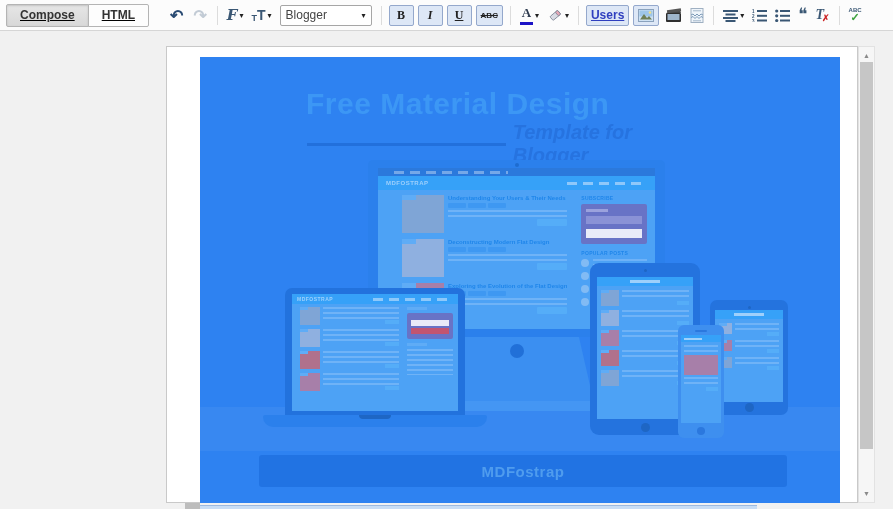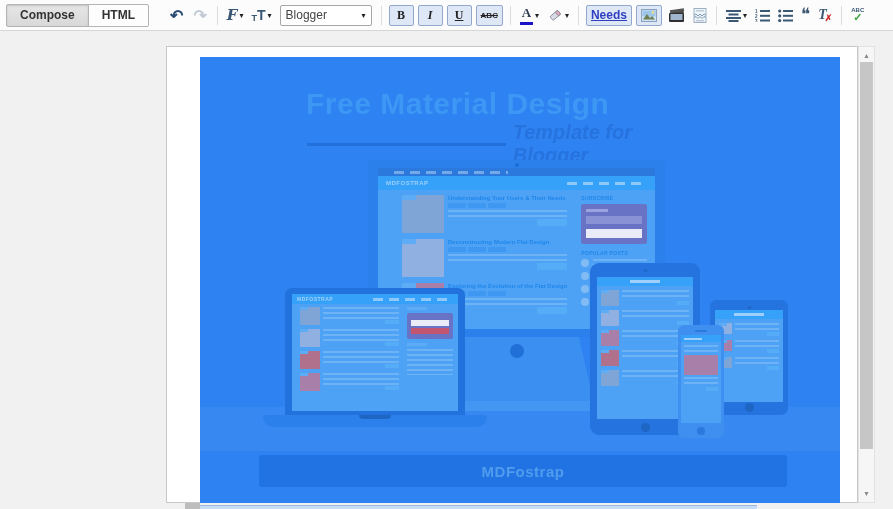--- a/index.html
+++ b/index.html
@@ -3,21 +3,21 @@
 <meta charset="utf-8">
 <style>
   * { box-sizing: border-box; margin: 0; padding: 0; }
   html,body { width:893px; height:509px; overflow:hidden;
     font-family:"Liberation Sans", sans-serif; background:#f1f1f1; }
 
   
   .toolbar { position:absolute; left:0; top:0; width:893px; height:31px;
     background:#fcfcfc; border-bottom:1px solid #d6d6d6;
     display:flex; align-items:center; padding:0 6px; white-space:nowrap; }
-  .tabs { display:flex; margin-right:16px; }
+  .tabs { display:flex; margin-right:16px;text-decoration:underline; }
   .tab { height:23px; padding:0 13px; font:bold 12px "Liberation Sans",sans-serif;
     color:#333; background:#fdfdfd; border:1px solid #b4b4b4; cursor:pointer; }
   .tab:first-child { border-radius:2px 0 0 2px; }
   .tab:last-child { border-radius:0 2px 2px 0; margin-left:-1px; }
   .tab.active { background:linear-gradient(#e6e6e6,#d8d8d8); box-shadow:inset 0 1px 2px rgba(0,0,0,.15); }
   .tico { font-size:16px; font-weight:bold; color:#2a4b73; padding:0 5px; cursor:pointer; line-height:31px;}
   .tico.disabled { color:#c2cbd5; cursor:default; }
   .sep { width:1px; height:19px; background:#dcdcdc; margin:0 5px; flex:0 0 1px; }
   .ddbtn { display:inline-flex; align-items:center; gap:2px; padding:0 4px; height:22px;
     cursor:pointer; border:0; background:transparent; }
@@ -236,21 +236,21 @@
         <g transform="rotate(-40 8 7)">
           <rect x="3" y="5" width="10" height="5" rx="1" fill="#d9dbe4" stroke="#7c8494" stroke-width="0.8"></rect>
           <rect x="10" y="5" width="3" height="5" rx="1" fill="#e8a7b6" stroke="#7c8494" stroke-width="0.8"></rect>
         </g>
       </svg>
     </span>
     <span class="caret">▾</span>
   </button>
   <span class="sep"></span>
   <button class="tbtn">
-      <span class="linkbtn">Needs</span>
+      <span class="linkbtn">Users</span>
     </button>
   <button class="tbtn">
     <span>
       <svg class="isvg" width="16" height="13" viewBox="0 0 16 13">
         <rect x="0.5" y="0.5" width="15" height="12" fill="#cfe2f4" stroke="#8aa2bd"></rect>
         <rect x="1.5" y="1.5" width="13" height="6" fill="#9ec6e8"></rect>
         <polygon points="2,10.5 6,5 9,9 11,7 14,10.5" fill="#6f7f55"></polygon>
         <circle cx="12" cy="3.5" r="1.3" fill="#f0e08a"></circle>
       </svg>
     </span>

